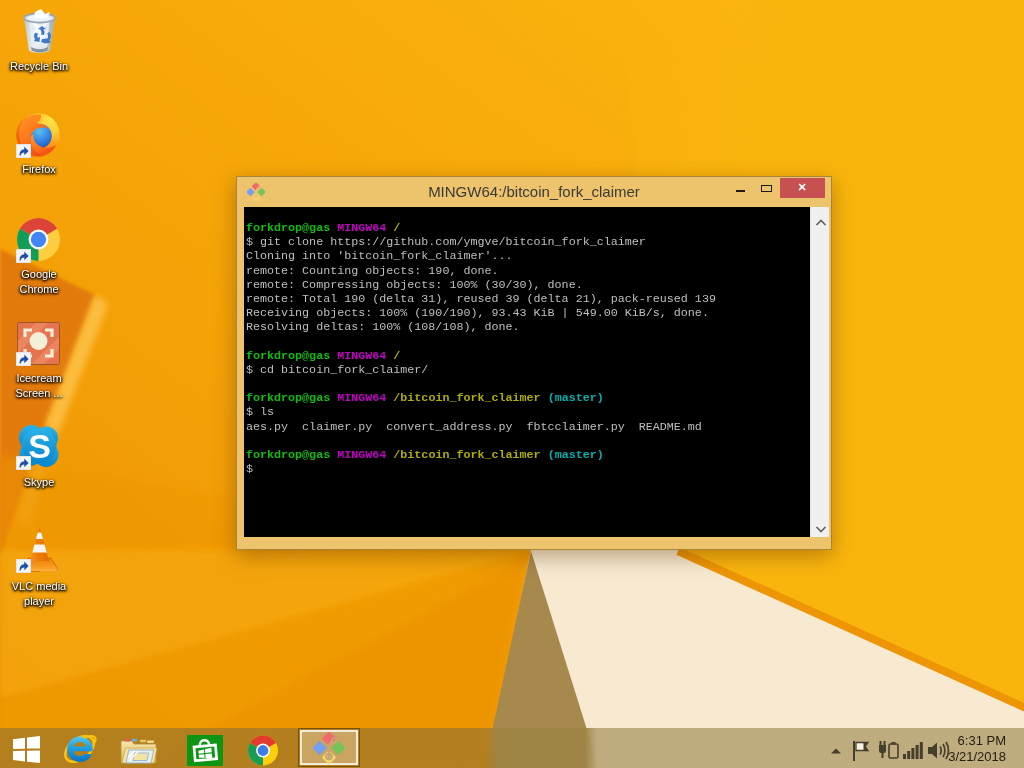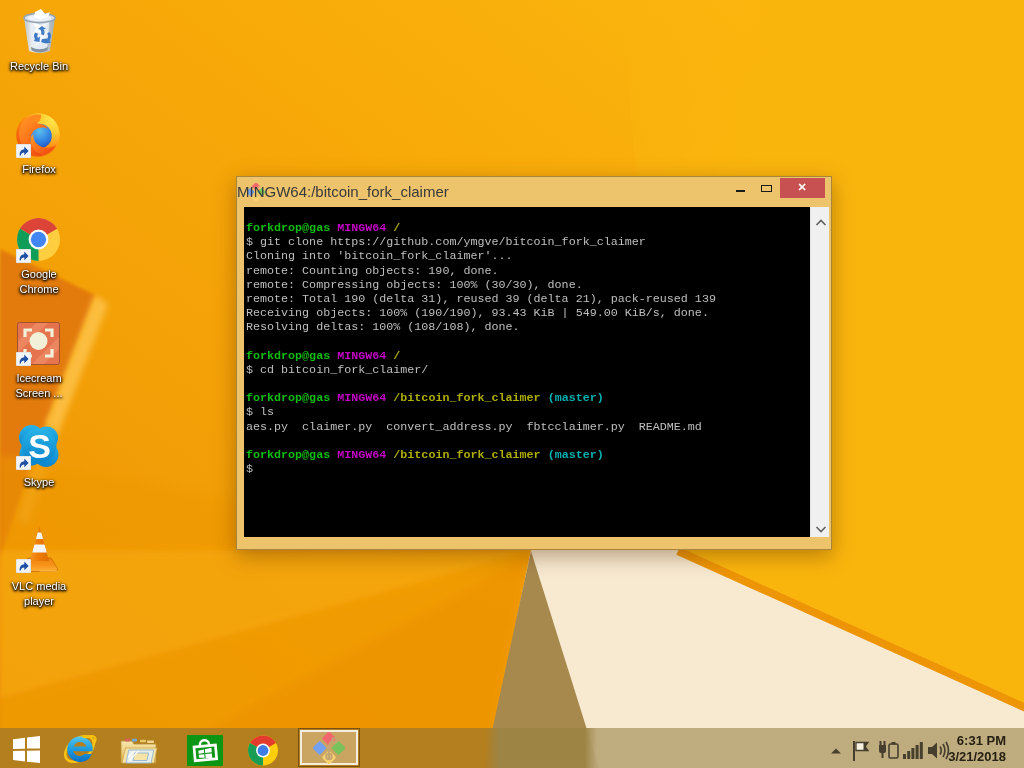--- a/index.html
+++ b/index.html
@@ -5,28 +5,28 @@
   * { margin:0; padding:0; box-sizing:border-box; }
   html,body { width:1024px; height:768px; overflow:hidden; }
   body { font-family:"Liberation Sans", sans-serif; position:relative; background:#F5A107; }
   #bg { position:absolute; left:0; top:0; }
   .dicon { position:absolute; }
   .dlabel { position:absolute; color:#fff; font-size:11px; text-align:center;
     text-shadow:0 1px 2px #000, 1px 1px 3px #000, -1px 1px 3px #000; line-height:14.7px; width:120px; }
   #win { position:absolute; left:236px; top:176px; width:596px; height:374px;
     background:#EDC36B; border:1px solid #A9853B; box-shadow:0 6px 20px rgba(90,45,0,.4); }
   #titlebar { position:absolute; left:0; top:0; right:0; height:30px; }
-  #title { position:absolute; width:100%; top:6px; text-align:left; font-size:15px; color:#3A3A3A; }
+  #title { position:absolute; width:100%; top:6px; text-align:center; font-size:15px; color:#3A3A3A; }
   #client { position:absolute; left:6.5px; top:30px; width:566px; height:330px; background:#000; }
   #sbar { position:absolute; left:572.5px; top:30px; width:19px; height:330px; background:#F0F0F0; border-left:1px solid #E2E2E2;}
   #term { position:absolute; left:9px; top:44px; font-family:Liberation Mono, monospace;
     font-size:11.7px; line-height:14.18px; color:#BFBFBF; letter-spacing:0; }
   #term b { font-weight:bold; }
   .g { color:#0FBE0F; } .m { color:#C000C0; } .y { color:#AEAE00; } .c { color:#00B0B0; }
-  #taskbar { position:absolute; left:0; top:728px; width:1024px; height:32px;font-weight:bold; }
+  #taskbar { position:absolute; left:0; top:728px; width:1024px; height:32px; }
   .tb { position:absolute; }
   #clock { position:absolute; right:18px; top:5px; text-align:right; font-size:13px;
     line-height:15.8px; color:#262012; }
 </style>
 </head>
 <body>
 <svg id="bg" width="1024" height="768" viewBox="0 0 1024 768">
   <defs>
     <linearGradient id="base" x1="1" y1="0" x2="0" y2="1">
       <stop offset="0" stop-color="#FCBA10"></stop>

